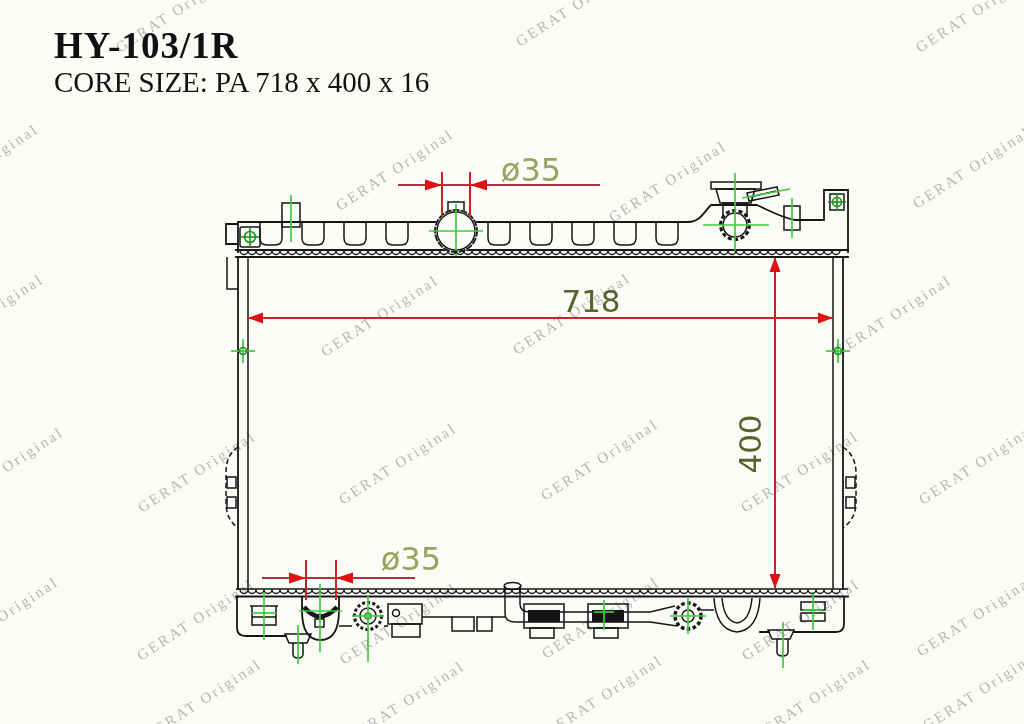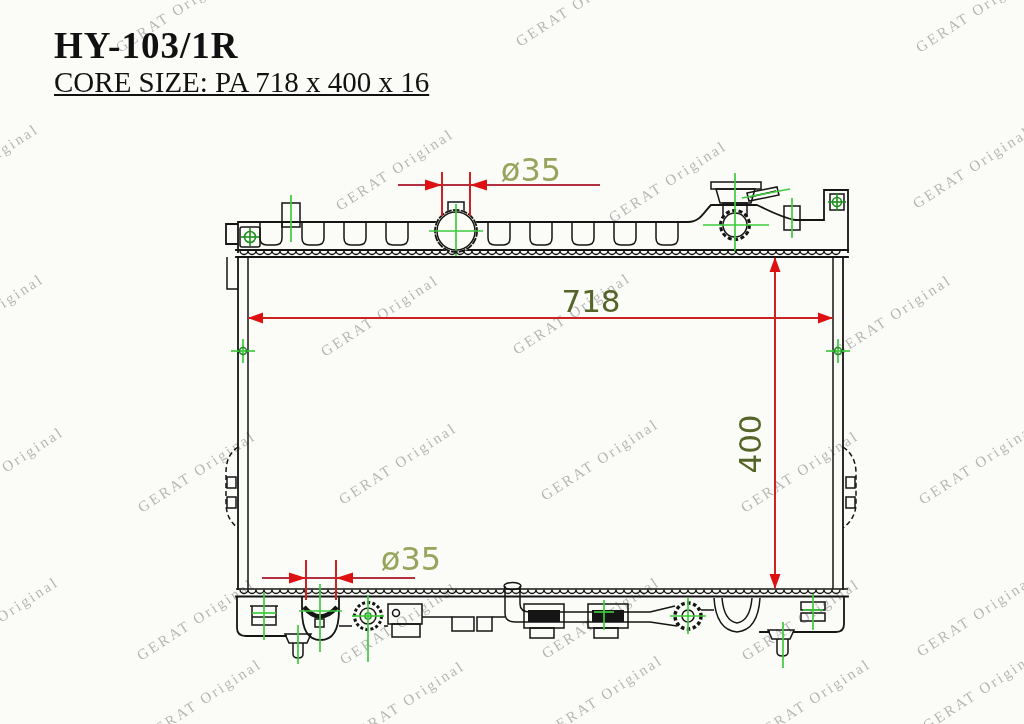--- a/index.html
+++ b/index.html
@@ -3,21 +3,21 @@
 <meta charset="utf-8">
 <style>
   html,body{margin:0;padding:0;}
   body{width:1024px;height:724px;overflow:hidden;}
   #page{position:relative;width:1024px;height:724px;background:#fbfbf8;
         font-family:"Liberation Serif",serif;overflow:hidden;}
   
   .title{position:absolute;left:54px;top:24px;font-size:37px;font-weight:bold;
          color:#111;letter-spacing:1px;}
   .subtitle{position:absolute;left:54px;top:66px;font-size:29px;font-weight:normal;
-         color:#111;text-decoration:underline;}
+         color:#111;}
   
   #wm-layer{position:absolute;left:0;top:0;width:1024px;height:724px;pointer-events:none;}
   .wm{position:absolute;transform:translate(-50%,-50%) rotate(-33deg);
       font-family:"Liberation Serif",serif;font-size:15px;letter-spacing:2.5px;
       color:var(--watermark,#aaaaaa);white-space:nowrap;opacity:.85;}
   
   svg{position:absolute;left:0;top:0;}
   .ol{stroke:var(--outline,#151515);fill:none;stroke-width:1.8;stroke-linecap:square;}
   .ol2{stroke:var(--outline,#151515);fill:none;stroke-width:1.5;}
   .fillb{fill:var(--outline,#151515);stroke:none;}

